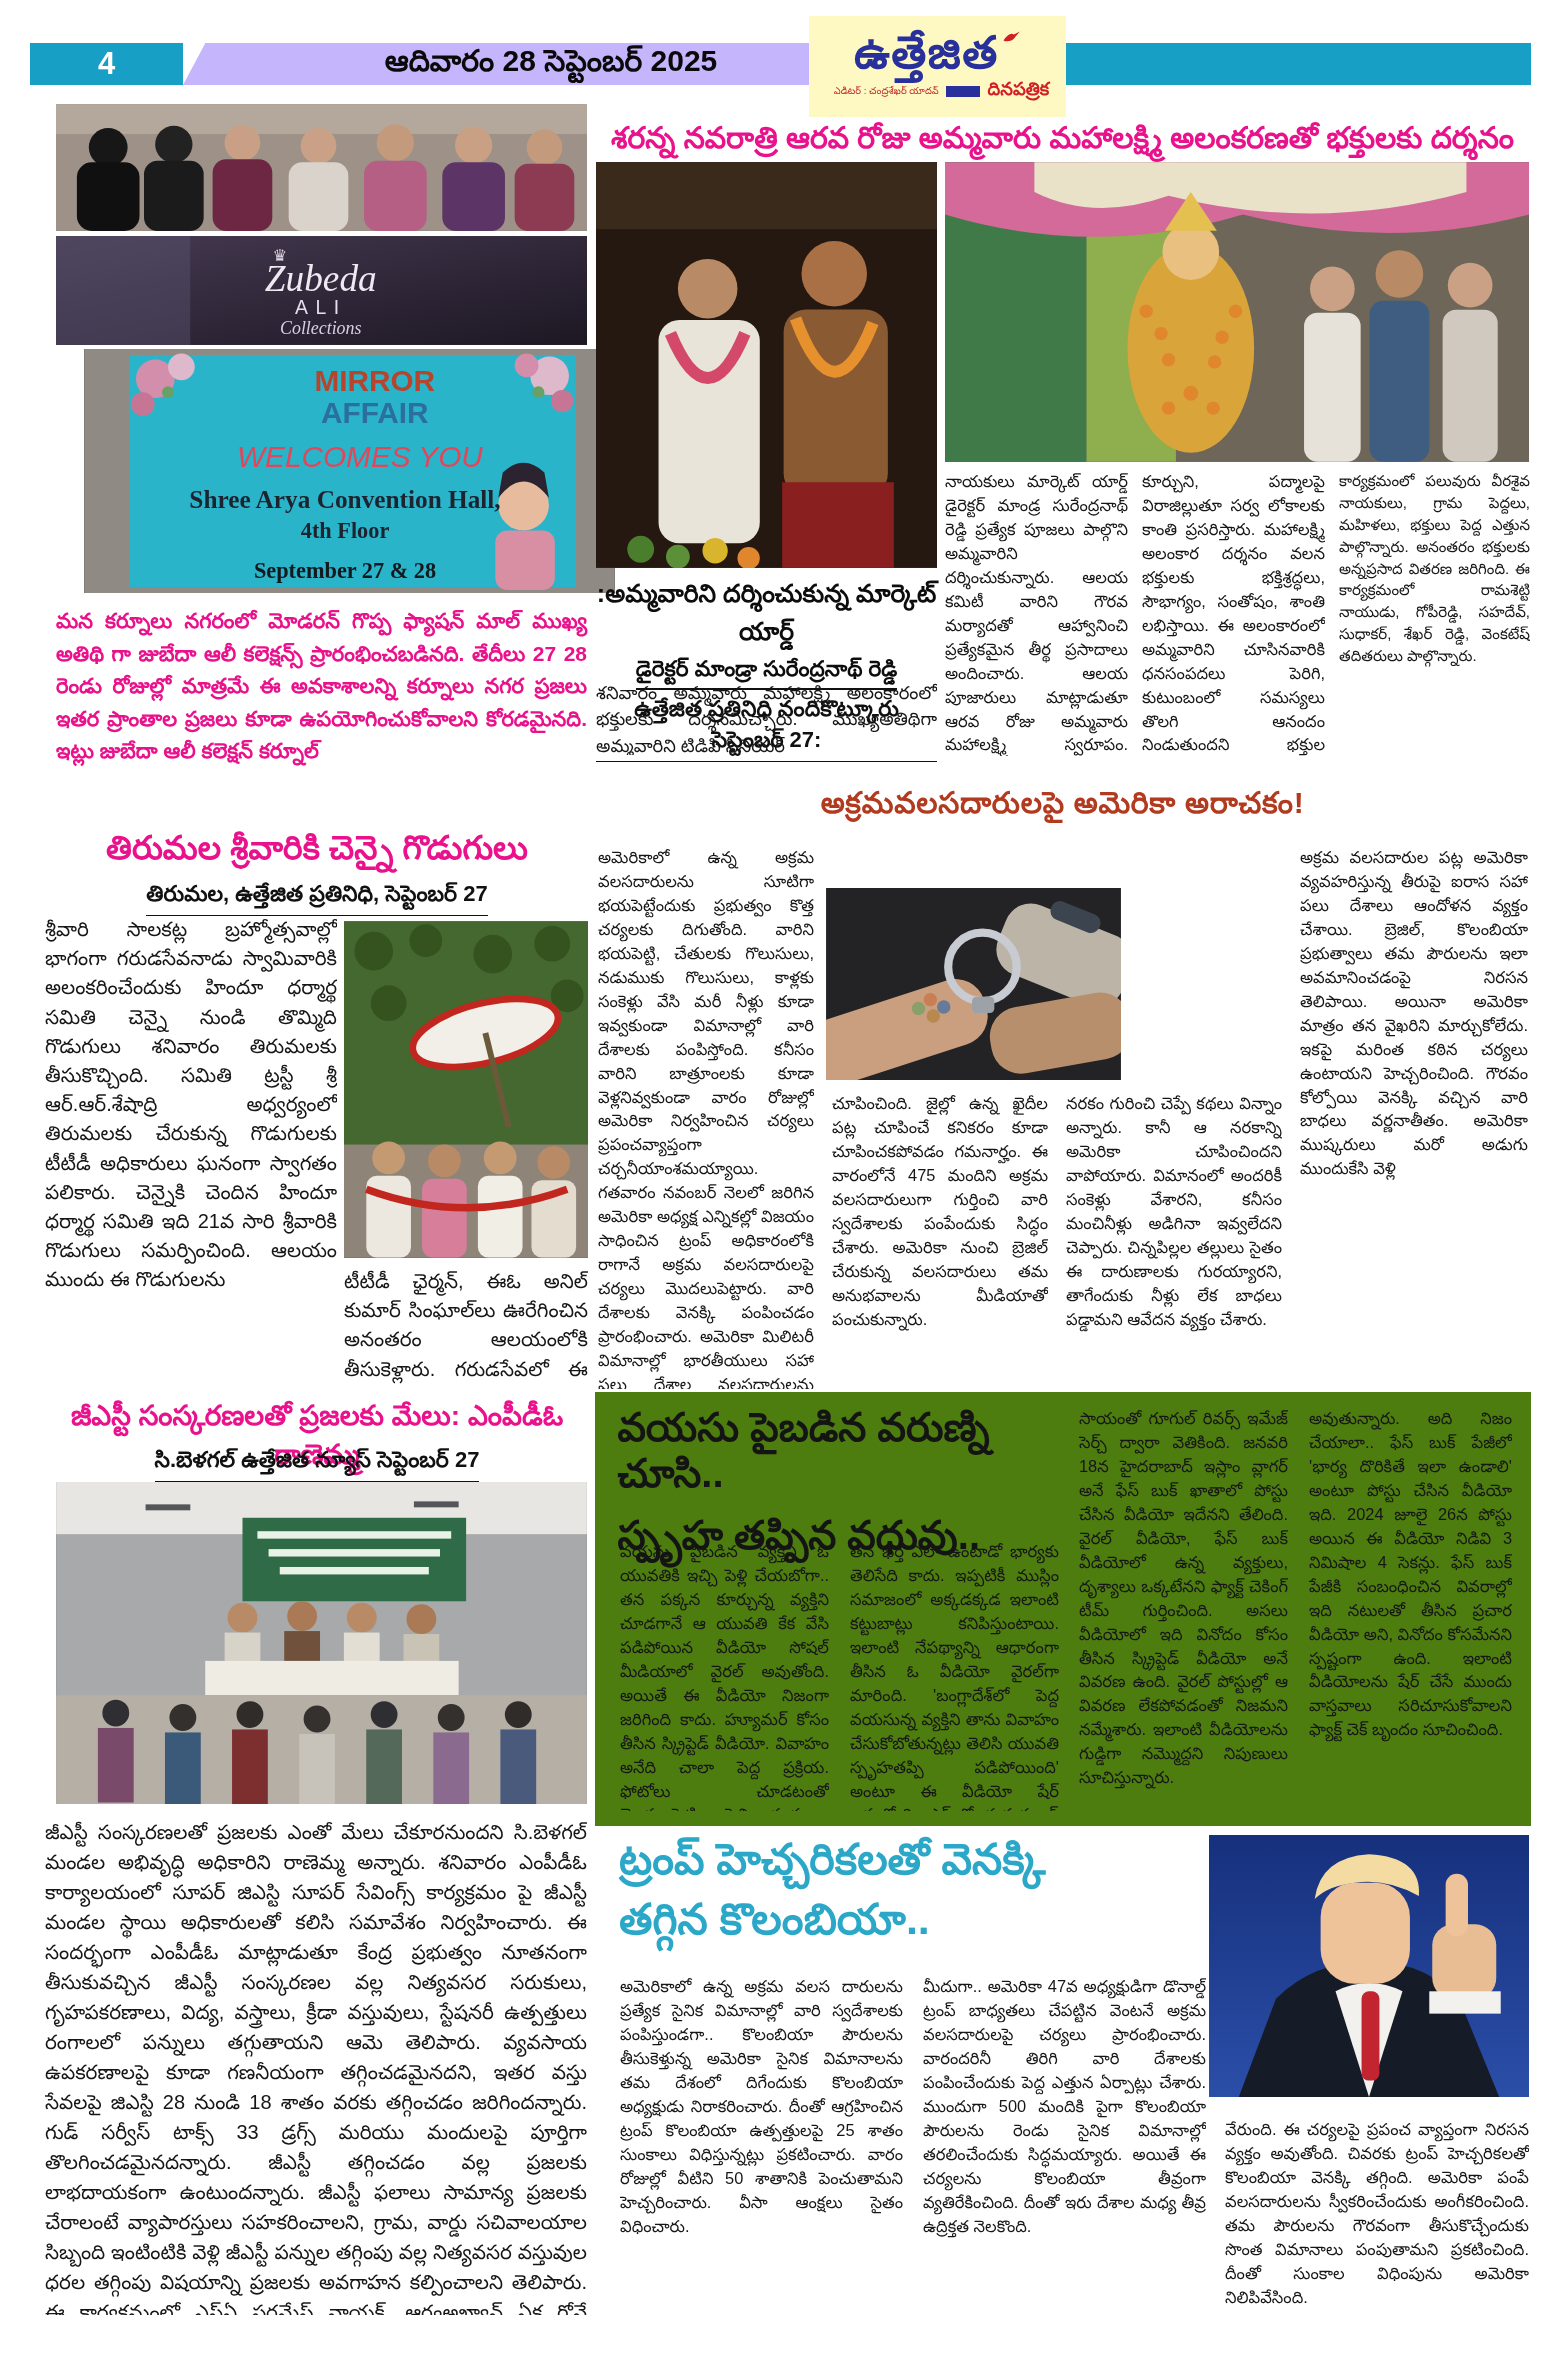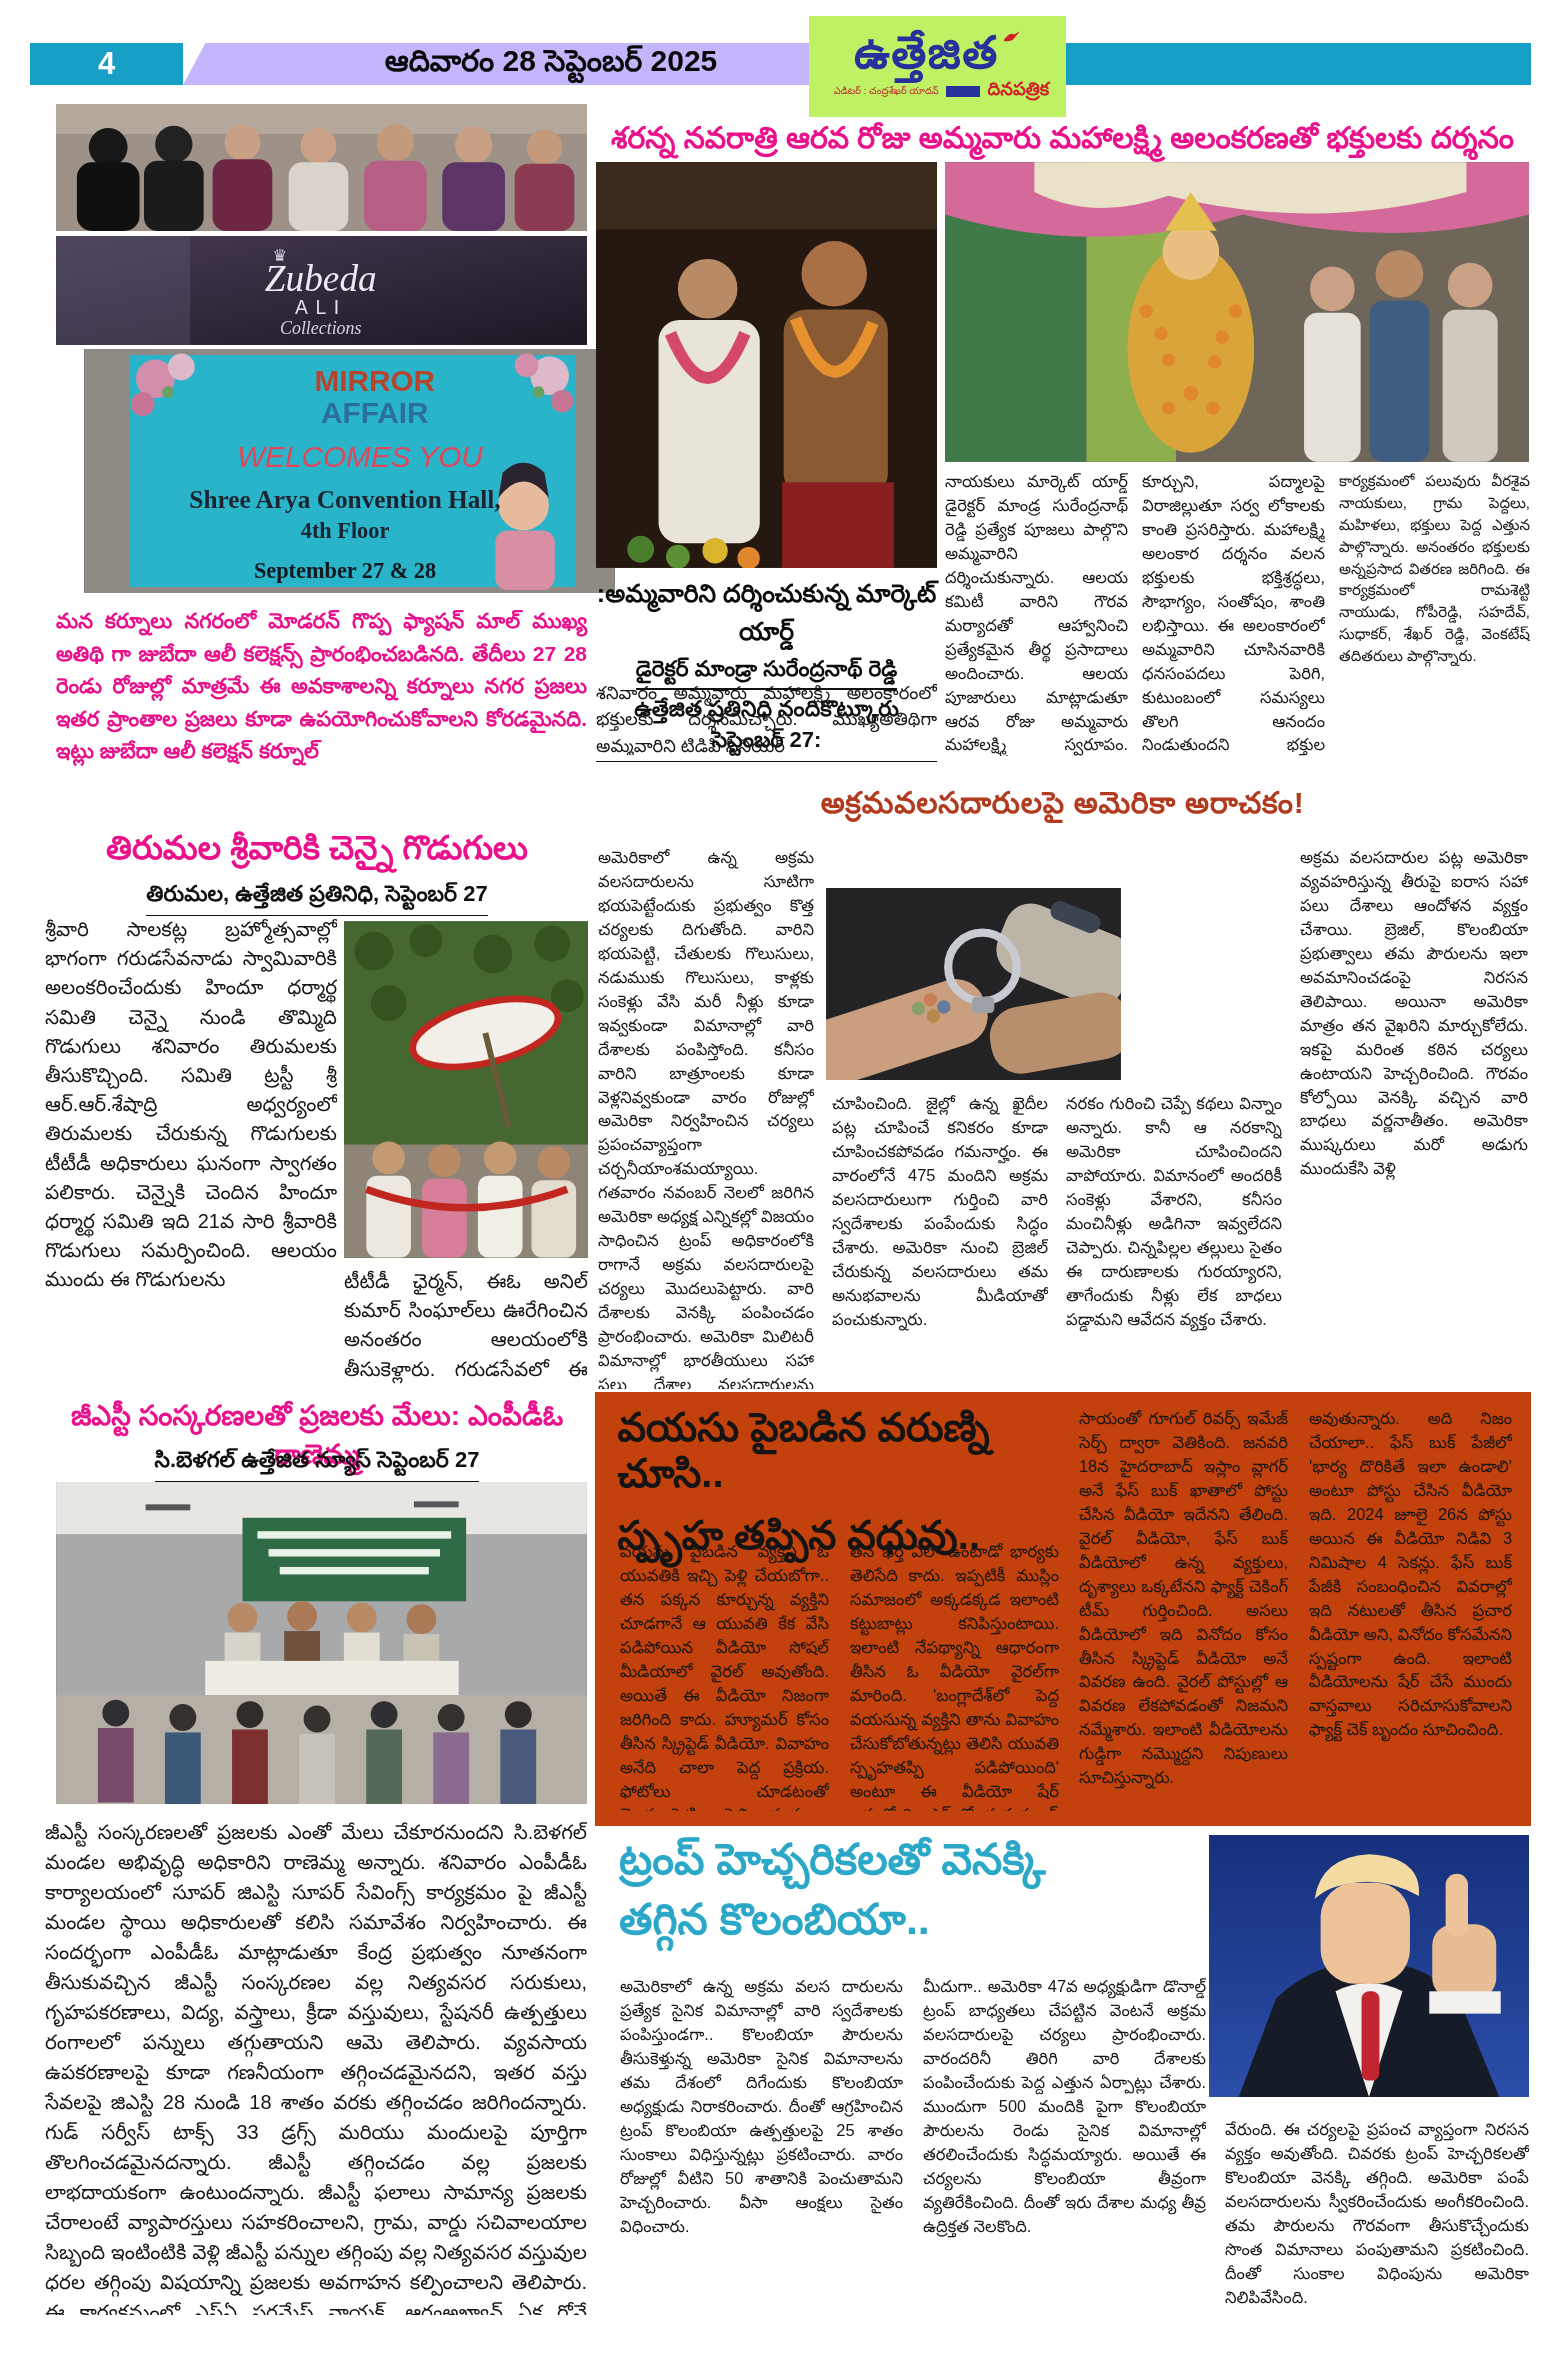--- a/index.html
+++ b/index.html
@@ -8,38 +8,38 @@
   .abs{position:absolute;}
   
   .pgnum{left:30px;top:43px;width:153px;height:42px;background:#189fc6;color:#fff;
          font-size:31px;font-weight:bold;display:flex;align-items:center;justify-content:center;}
   .datebar{left:183px;top:43px;width:680px;height:42px;background:#c4b5fd;
            clip-path:polygon(22.4px 0,100% 0,calc(100% - 22.4px) 100%,0 100%);
            display:flex;align-items:center;justify-content:center;padding-left:28px;}
   .datebar span{font-size:30px;font-weight:bold;color:#0a0a0a;}
   .cyanbar{left:857px;top:43px;width:674px;height:42px;background:#189fc6;
            clip-path:polygon(22.4px 0,100% 0,100% 100%,0 100%);}
-  .masthead{left:809px;top:16.4px;width:257px;height:101px;background:#bef264;z-index:5;
+  .masthead{left:809px;top:16.4px;width:257px;height:101px;background:#fef9c3;z-index:5;
             display:flex;flex-direction:column;align-items:center;justify-content:center;}
   .mast-title{font-size:45px;font-weight:bold;color:#27309b;line-height:1;letter-spacing:1.5px;}
   .mast-row{display:flex;align-items:center;gap:7.5px;margin-top:4.5px;}
   .mast-editor{font-size:9.7px;color:#c0272d;margin-left:8px;}
   .mast-sub{font-size:18px;font-weight:bold;color:#d01f26;}
   .bird{width:19.4px;height:13.4px;}
   
   .headline-pink{color:#e9118c;font-weight:bold;text-align:center;}
   .headline-brick{color:#b23a1e;font-weight:bold;text-align:center;}
   .headline-cyan{color:#2ba7c8;font-weight:bold;}
   .dateline{font-weight:bold;color:#111;text-align:center;font-size:22px;}
   .bodytxt{color:#161616;text-align:justify;line-height:1.46;}
   .capbold{font-weight:bold;color:#0d0d0d;text-align:center;line-height:1.5;}
   .pinkcap{color:#e9118c;font-weight:bold;font-size:21px;line-height:1.55;text-align:justify;}
   .photo{overflow:hidden;background:#777;}
   .photo svg{display:block;}
-  .lavender{background:#c2410c;}
+  .lavender{background:#4d7c0f;}
   .u{border-bottom:2.2px solid #111;display:inline-block;padding-bottom:3px;}
 </style>
 </head>
 <body>
 
 <div class="page">
 
   <div class="abs pgnum">
     <span>4</span>
   </div>

